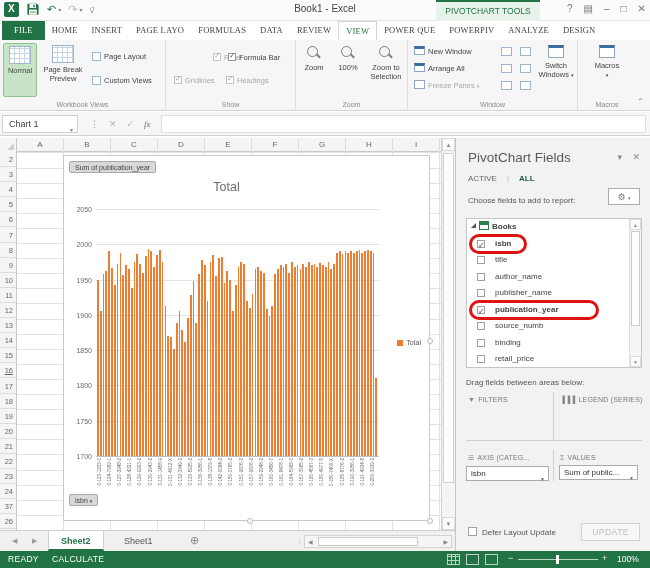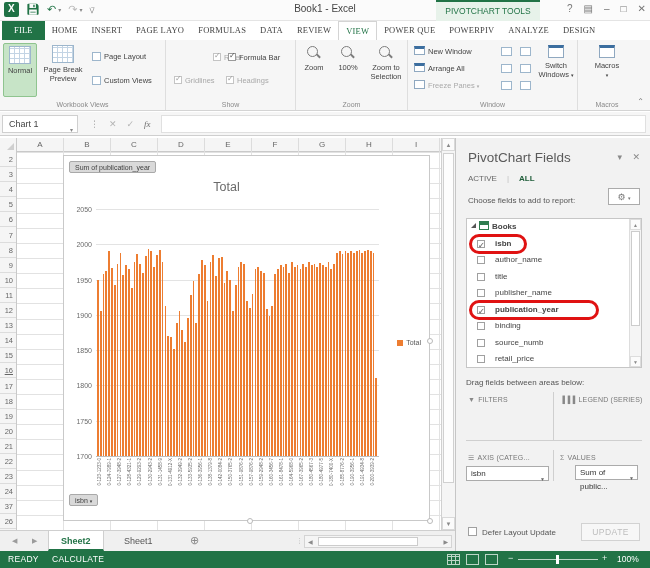--- a/index.html
+++ b/index.html
@@ -513,26 +513,26 @@
     <div class="pane-tabs">
       <span>ACTIVE</span><span class="sep">|</span><span class="all">ALL</span>
     </div>
     <div class="choose">Choose fields to add to report:</div>
     <div class="gearbtn"><span>⚙</span> <span style="font-size:5px;">▾</span></div>
 
     <div class="fieldlist">
       <div id="flist">
           <div class="fl-item parent"><span class="tri"></span><span class="tbl"></span>Books</div>
           <div class="fl-item bold"><span class="cb c"></span>isbn</div>
+          <div class="fl-item"><span class="cb"></span>title</div>
           <div class="fl-item"><span class="cb"></span>author_name</div>
-          <div class="fl-item"><span class="cb"></span>title</div>
           <div class="fl-item"><span class="cb"></span>publisher_name</div>
           <div class="fl-item bold"><span class="cb c"></span>publication_year</div>
+          <div class="fl-item"><span class="cb"></span>source_numb</div>
           <div class="fl-item"><span class="cb"></span>binding</div>
-          <div class="fl-item"><span class="cb"></span>source_numb</div>
           <div class="fl-item"><span class="cb"></span>retail_price</div>
         </div>
       <div class="flist-scroll">
         <div class="arr" style="top:0;">▲</div>
         <div class="thumb" style="top:12px;height:95px;"></div>
         <div class="arr" style="bottom:0;">▼</div>
       </div>
     <div class="redcircle" style="left: 2px; top: 15px; width: 58px; height: 20px;"></div>
         <div class="redcircle" style="left: 2px; top: 81px; width: 130px; height: 20px;"></div>
       </div>
@@ -547,21 +547,21 @@
       <div class="area a-top" style="right:0;top:0;">
         <div class="area-h" style="padding-left:6px;"><span class="ic">▐▐▐</span><span>LEGEND (SERIES)</span></div>
         <div class="area-body"></div>
       </div>
       <div class="area a-left" style="left:0;top:58px;">
         <div class="area-h"><span class="ic">☰</span><span>AXIS (CATEG...</span></div>
         <div class="chip"><span>isbn</span><span class="dd">▼</span></div>
       </div>
       <div class="area" style="right:0;top:58px;">
         <div class="area-h" style="padding-left:6px;"><span class="ic">Σ</span><span>VALUES</span></div>
-        <div class="chip" style="margin-left:21px;"><span>Sum of public...</span><span class="dd">▼</span></div>
+        <div class="chip" style="margin-left:5px;"><span>Sum of public...</span><span class="dd">▼</span></div>
       </div>
     </div>
 
     <div class="defer"><span class="box"></span><span>Defer Layout Update</span></div>
     <button class="updatebtn">UPDATE</button>
   </div>
 
   <div class="tabbar">
     <span class="nav-arr" style="left:12px;">◀</span>
     <span class="nav-arr" style="left:32px;">▶</span>

